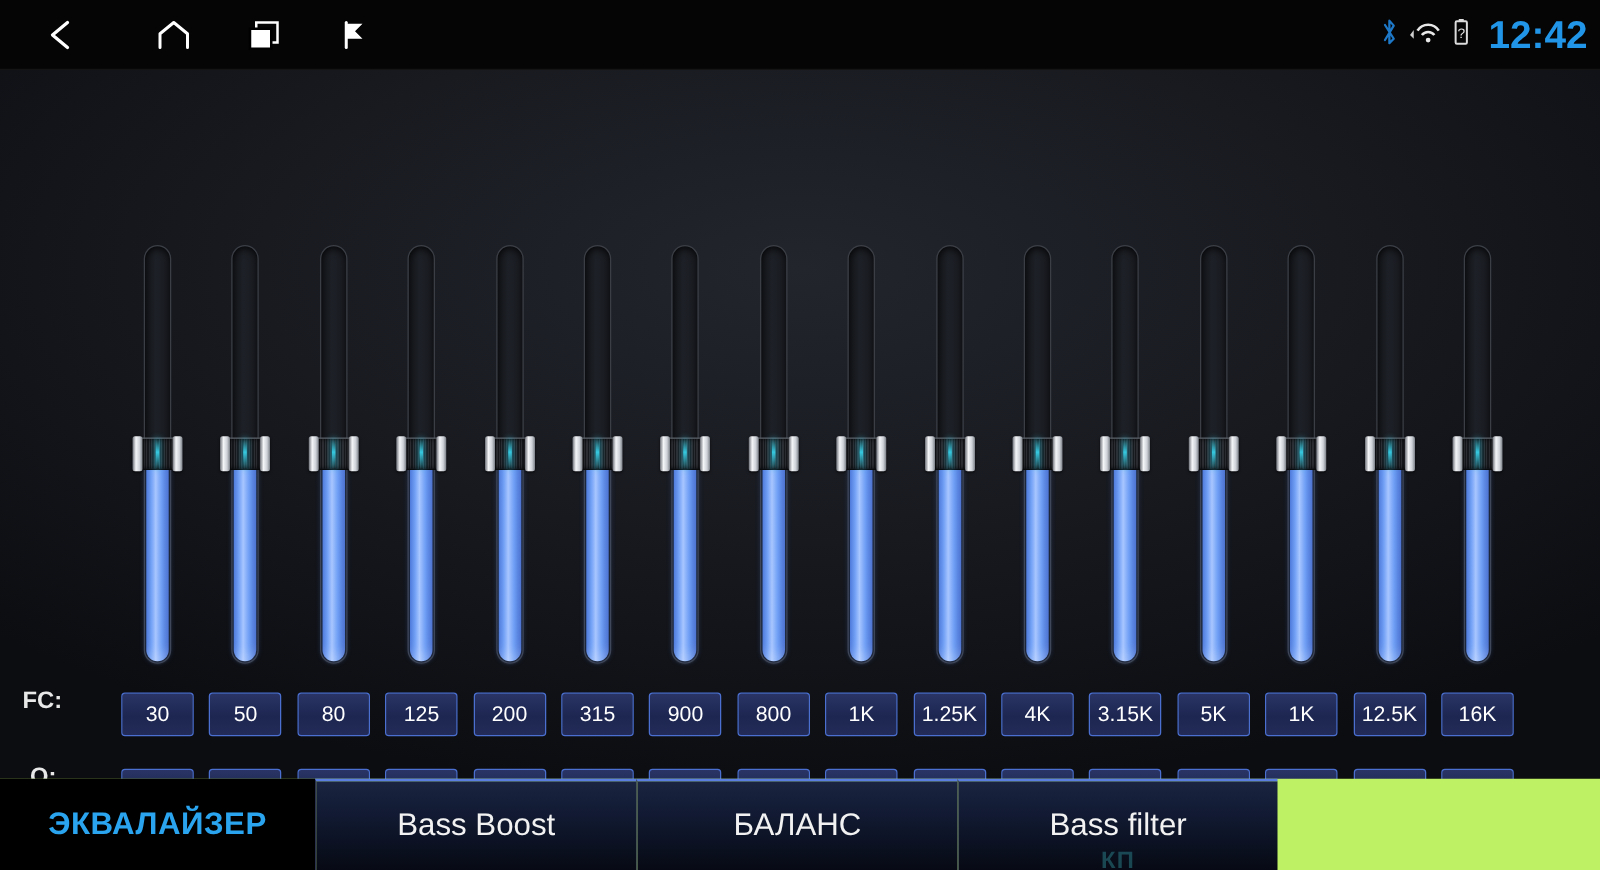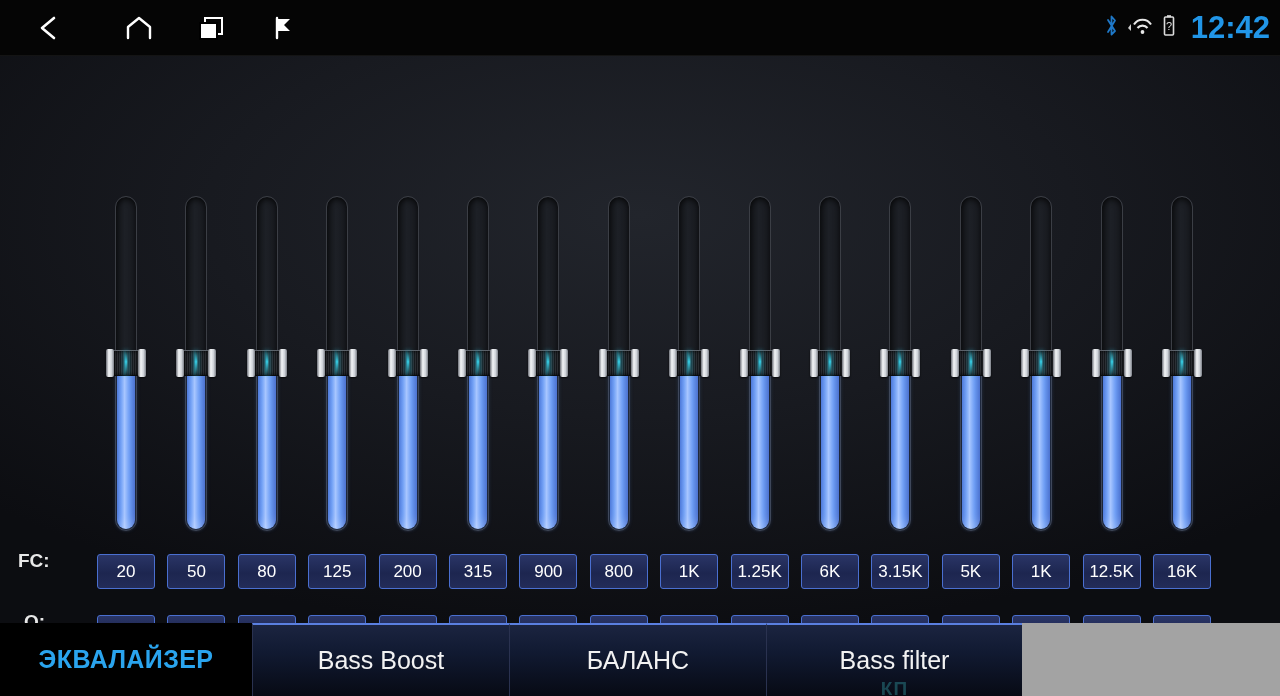--- a/index.html
+++ b/index.html
@@ -122,21 +122,21 @@
     background:linear-gradient(180deg,#2a3566 0%,#1d2650 55%,#232c58 100%);
     color:#fff; font-size:17px;
     display:flex; align-items:center; justify-content:center;
     cursor:pointer;
   }
   .cell.q{ font-weight:bold; font-size:16px; }
 
   
   .tabbar{
     position:absolute; left:0; top:623px; width:1280px; height:73px;
-    background:#a3a3a3;
+    background:#bef264;
     display:flex;
   }
   .tab{
     position:relative;
     height:73px;
     display:flex; align-items:center; justify-content:center;
     color:#f2f2f2; font-size:25px;
     cursor:pointer;
     background:linear-gradient(180deg,#1b2440 0%,#111a32 38%,#070a14 100%);
     border-left:1px solid #2a3250;
@@ -382,31 +382,31 @@
             <div class="cap l"></div>
             <div class="cap r"></div>
           </div>
         </div>
       </div>
 
     <div class="rowlabel" style="left:18px; top:494px">FC:</div>
     <div class="rowlabel" style="left:24px; top:555px">Q:</div>
 
     <div id="fcrow">
-        <div class="cell" style="left: 97px; top: 498px;">20</div>
+        <div class="cell" style="left: 97px; top: 498px;">30</div>
         <div class="cell" style="left: 167.4px; top: 498px;">50</div>
         <div class="cell" style="left: 237.8px; top: 498px;">80</div>
         <div class="cell" style="left: 308.2px; top: 498px;">125</div>
         <div class="cell" style="left: 378.6px; top: 498px;">200</div>
         <div class="cell" style="left: 449px; top: 498px;">315</div>
         <div class="cell" style="left: 519.4px; top: 498px;">900</div>
         <div class="cell" style="left: 589.8px; top: 498px;">800</div>
         <div class="cell" style="left: 660.2px; top: 498px;">1K</div>
         <div class="cell" style="left: 730.6px; top: 498px;">1.25K</div>
-        <div class="cell" style="left: 801px; top: 498px;">6K</div>
+        <div class="cell" style="left: 801px; top: 498px;">4K</div>
         <div class="cell" style="left: 871.4px; top: 498px;">3.15K</div>
         <div class="cell" style="left: 941.8px; top: 498px;">5K</div>
         <div class="cell" style="left: 1012.2px; top: 498px;">1K</div>
         <div class="cell" style="left: 1082.6px; top: 498px;">12.5K</div>
         <div class="cell" style="left: 1153px; top: 498px;">16K</div>
       </div>
     <div id="qrow">
         <div class="cell q" style="left: 97px; top: 559px;">2,2</div>
         <div class="cell q" style="left: 167.4px; top: 559px;">2,2</div>
         <div class="cell q" style="left: 237.8px; top: 559px;">2,2</div>

